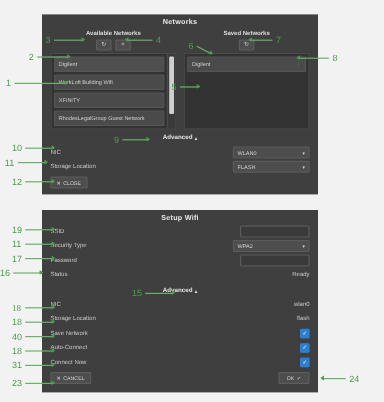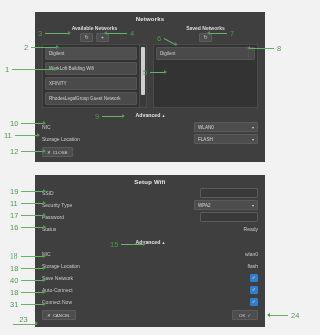--- a/index.html
+++ b/index.html
@@ -276,21 +276,21 @@
   <div class="callout" style="left:10px;top:200px;">
     <span class="num">11</span>
     <span class="lead" style="width:24px;margin-left:3px;"></span>
   </div>
 
   <div class="callout" style="left:10px;top:212px;">
     <span class="num">17</span>
     <span class="lead" style="width:24px;margin-left:3px;"></span>
   </div>
 
-  <div class="callout" style="left:10px;top:224px;">
+  <div class="callout" style="left:0;top:224px;">
     <span class="num">16</span>
     <span class="lead" style="width:24px;margin-left:3px;"></span>
   </div>
 
   <div class="callout" style="left:110px;top:241px;">
     <span class="num">15</span>
     <span class="lead" style="width:24px;margin-left:3px;"></span>
   </div>
 
   <div class="callout" style="left:10px;top:253px;font-family:Liberation Serif, serif;">
@@ -311,21 +311,21 @@
   <div class="callout" style="left:10px;top:289px;">
     <span class="num">18</span>
     <span class="lead" style="width:24px;margin-left:3px;"></span>
   </div>
 
   <div class="callout" style="left:10px;top:301px;">
     <span class="num">31</span>
     <span class="lead" style="width:24px;margin-left:3px;"></span>
   </div>
 
-  <div class="callout" style="left:10px;top:316px;flex-direction:column;">
+  <div class="callout" style="left:10px;top:316px;">
     <span class="num">23</span>
     <span class="lead" style="width:24px;margin-left:3px;"></span>
   </div>
 
   <div class="callout right" style="left:268px;top:312px;">
     <span class="num">24</span>
     <span class="lead rev" style="width:20px;margin-right:3px;"></span>
   </div>
 
 </div>

